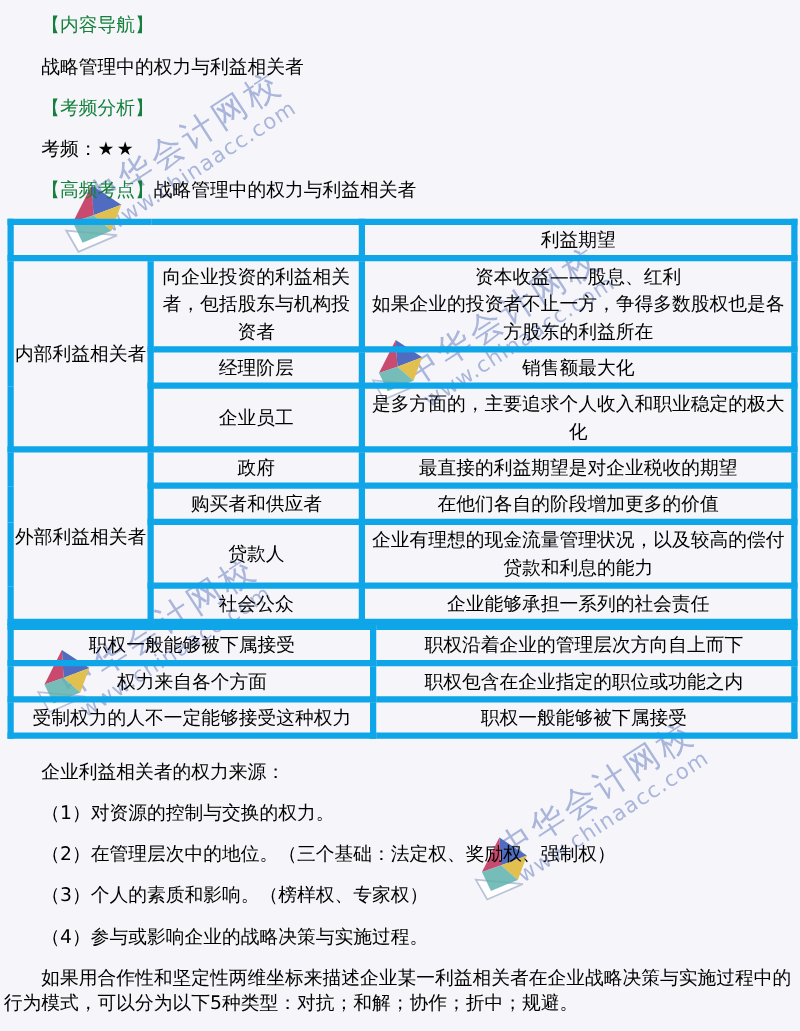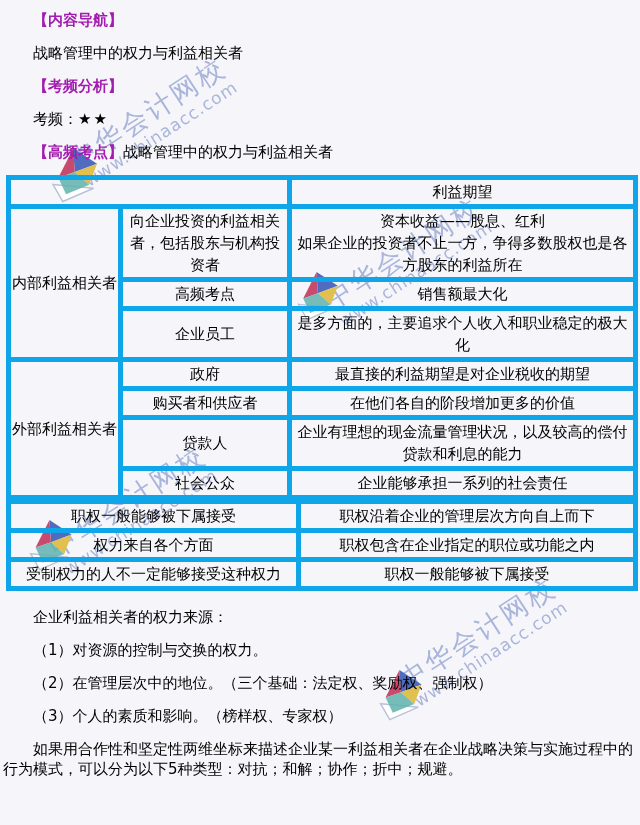--- a/index.html
+++ b/index.html
@@ -17,21 +17,21 @@
     color:#a9b5da;
     transform:rotate(-33deg);
     text-align:center;line-height:1.12;white-space:nowrap;
   }
   .wm-text .l1{font-size:27px;letter-spacing:3px;display:block;}
   .wm-text .l2{font-size:17px;letter-spacing:1px;display:block;}
   .wm-logo{position:absolute;}
   
   .content{position:relative;z-index:1;padding:10px 3px 0 3px;}
   p.para{margin:0 0 13px 0;line-height:20px;text-indent:30px;}
-  .bracket{color:#a21caf;font-weight:bold;}
+  .bracket{color:#15803d;font-weight:normal;}
   .stars{letter-spacing:2px;}
   
   table{
     border-collapse:collapse;
     margin-left:3px;
     table-layout:fixed;
     width:627px;
   }
   td{
     border:5px solid #0ea5e9;
@@ -126,21 +126,21 @@
       <td colspan="2"></td>
       <td>利益期望</td>
     </tr>
     <tr>
       <td rowspan="3" class="pad8">内部利益相关者</td>
       <td class="pad8">向企业投资的利益相关者，包括股东与机构投资者</td>
       <td class="preline">资本收益——股息、红利
 如果企业的投资者不止一方，争得多数股权也是各方股东的利益所在</td>
     </tr>
     <tr>
-      <td>高频考点</td>
+      <td>经理阶层</td>
       <td>销售额最大化</td>
     </tr>
     <tr>
       <td>企业员工</td>
       <td>是多方面的，主要追求个人收入和职业稳定的极大化</td>
     </tr>
     <tr>
       <td rowspan="4" class="pad8">外部利益相关者</td>
       <td>政府</td>
       <td>最直接的利益期望是对企业税收的期望</td>
@@ -179,16 +179,17 @@
       <td>职权一般能够被下属接受</td>
     </tr>
   </tbody>
     </table>
 
   <p class="para" style="margin-top:16px;">企业利益相关者的权力来源：</p>
 
   <p class="para">（1）对资源的控制与交换的权力。</p>
   <p class="para">（2）在管理层次中的地位。（三个基础：法定权、奖励权、强制权）</p>
   <p class="para">（3）个人的素质和影响。（榜样权、专家权）</p>
+  <p class="para">（4）参与或影响企业的战略决策与实施过程。</p>
 
   <p class="para">如果用合作性和坚定性两维坐标来描述企业某一利益相关者在企业战略决策与实施过程中的行为模式，可以分为以下5种类型：对抗；和解；协作；折中；规避。</p>
 
 </div>
 
 </body></html>

